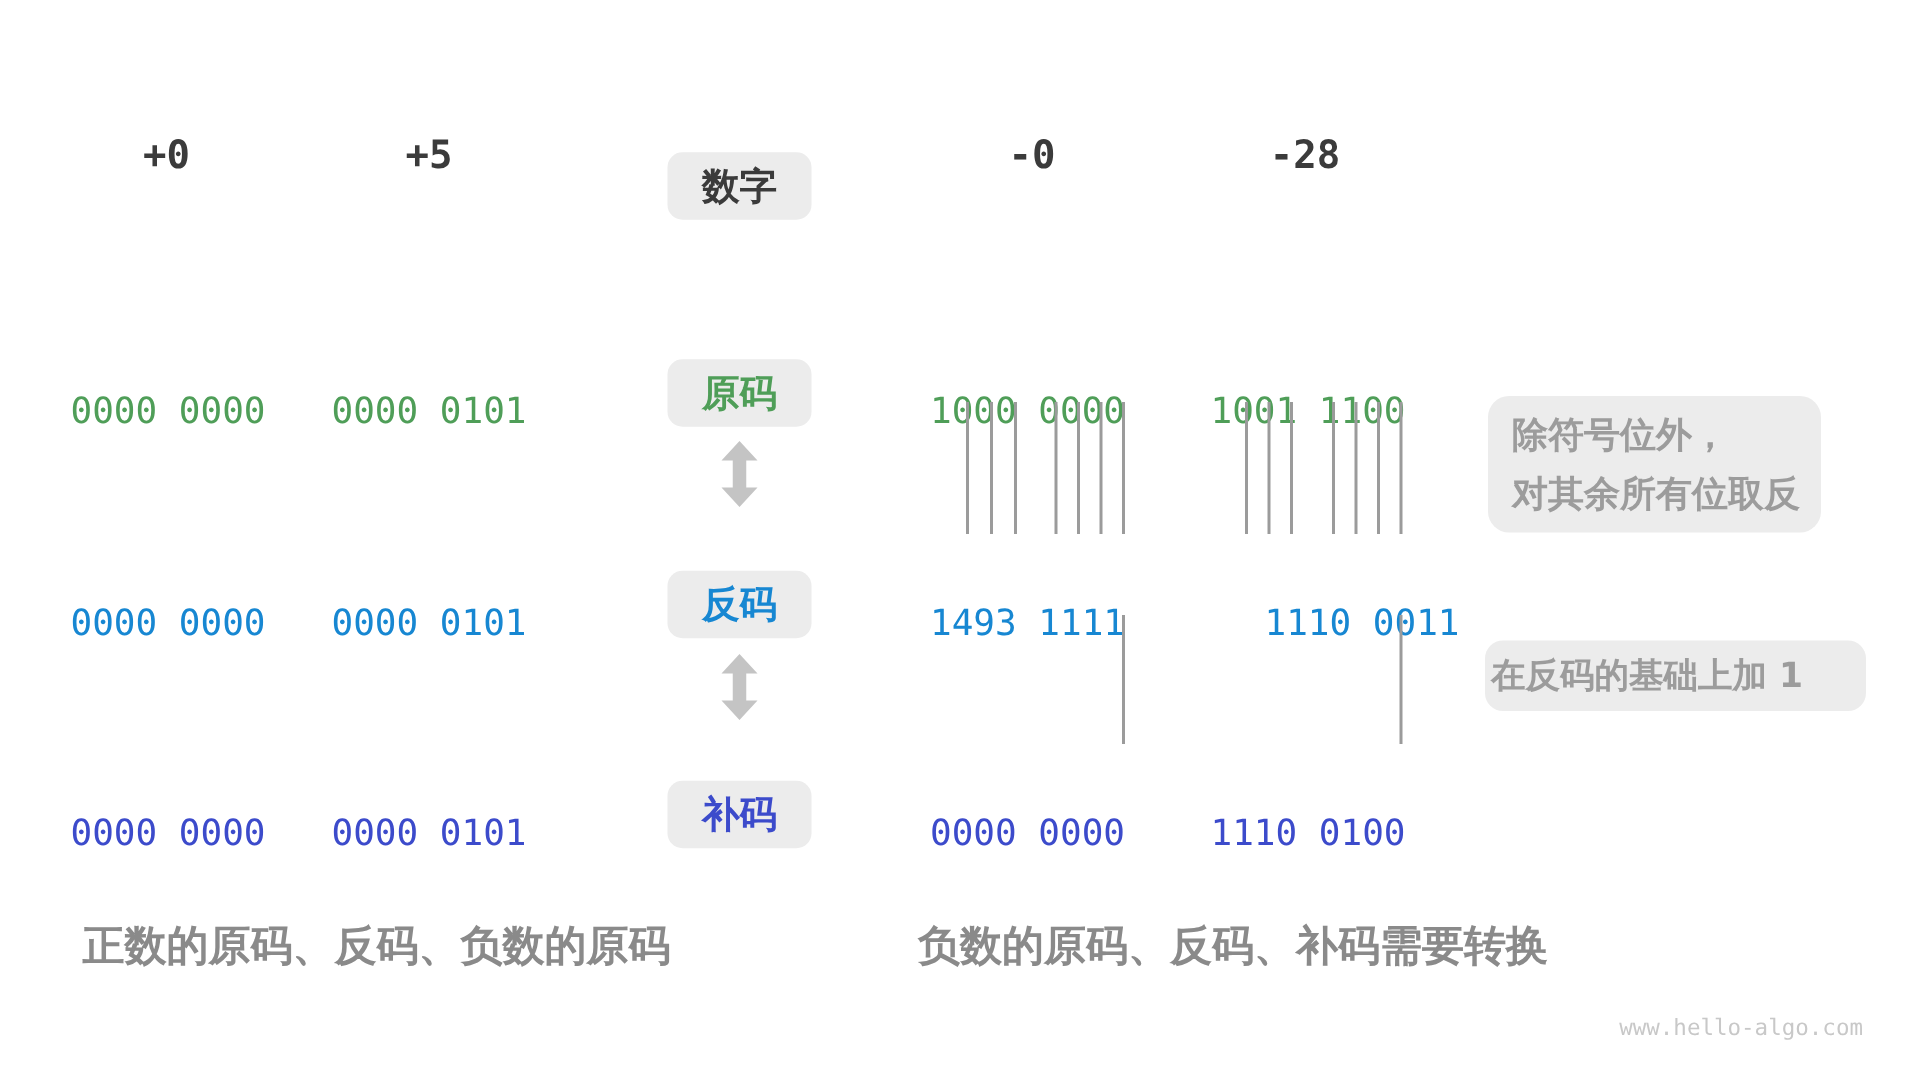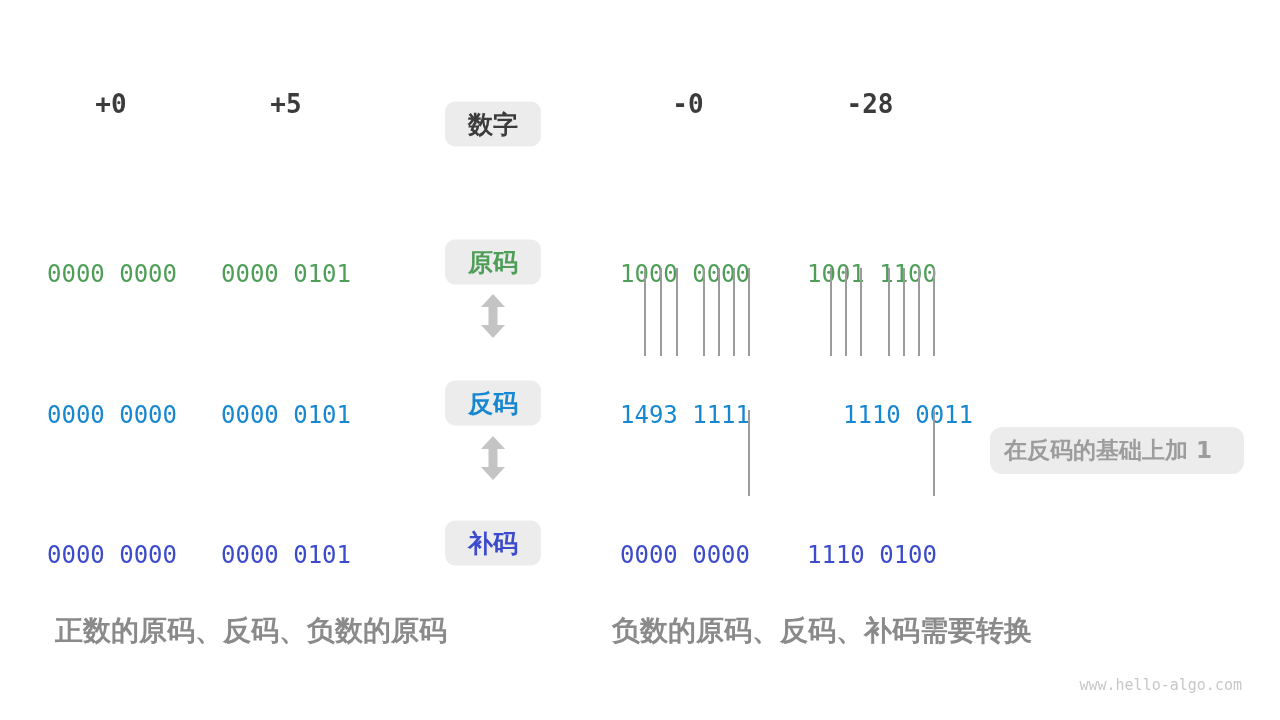--- a/index.html
+++ b/index.html
@@ -47,21 +47,21 @@
   .note {
     position:absolute; background:#ececec; color:#9c9c9c; font-weight:bold;
   }
   .note1 {
     left:992px; top:264px; width:222px; height:91px; border-radius:14px;
     padding:7px 0 0 16px; box-sizing:border-box;
     font-size:24px; line-height:39px; white-space:pre;
   }
   .note2 {
     left:990px; top:427px; width:254px; height:47px; border-radius:12px;
-    display:flex; align-items:center; padding-left:14px; box-sizing:border-box;
+    display:flex; align-items:center; padding-left:4px; box-sizing:border-box;
     font-size:23px; white-space:pre;
   }
 
   
   .caption {
     position:absolute; top:631px; transform:translateY(-50%);
     font-size:28px; font-weight:bold; color:#8a8a8a; white-space:pre;
   }
 
   .watermark {
@@ -130,20 +130,21 @@
   <div class="tick s2" style="left:933px"></div>
 
   <span class="bin indigo" style="left:112px; top:523px">0000 0000</span>
   <span class="bin indigo" style="left:286px; top:523px">0000 0101</span>
   <div class="pill indigo" style="left:493px; top:523px">
     <span>补码</span>
   </div>
   <span class="bin indigo" style="left:685px; top:523px">0000 0000</span>
   <span class="bin indigo" style="left:872px; top:523px">1110 0100</span>
 
+  <div class="note note1"><span>除符号位外，</span><br><span>对其余所有位取反</span></div>
 
   <div class="note note2">
     <span>在反码的基础上加 1</span>
   </div>
 
   <span class="caption" style="left:55px">正数的原码、反码、负数的原码</span>
   <span class="caption" style="left:612px">负数的原码、反码、补码需要转换</span>
 
   <span class="watermark">www.hello-algo.com</span>
 

